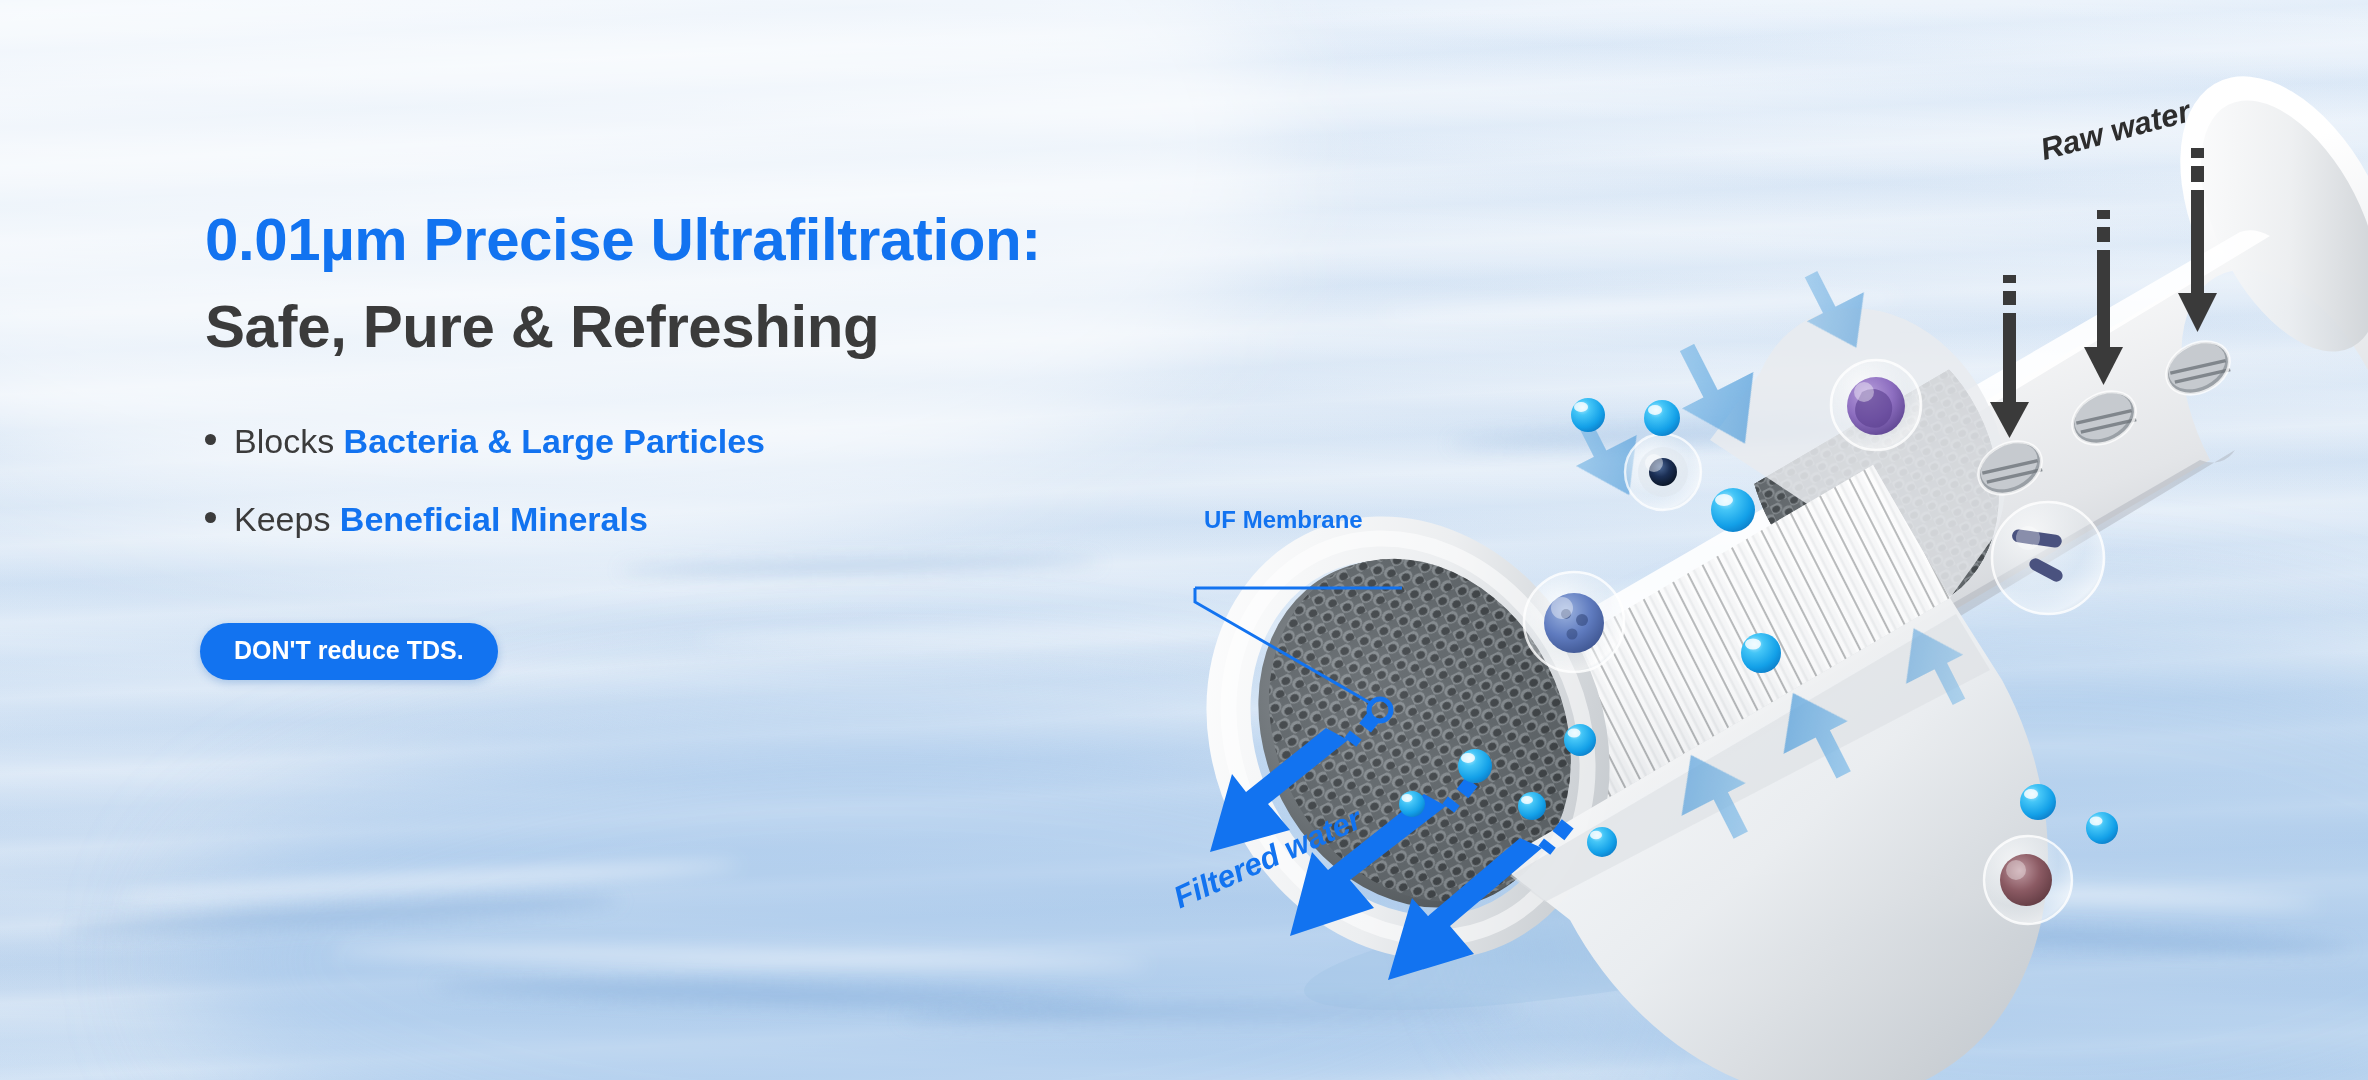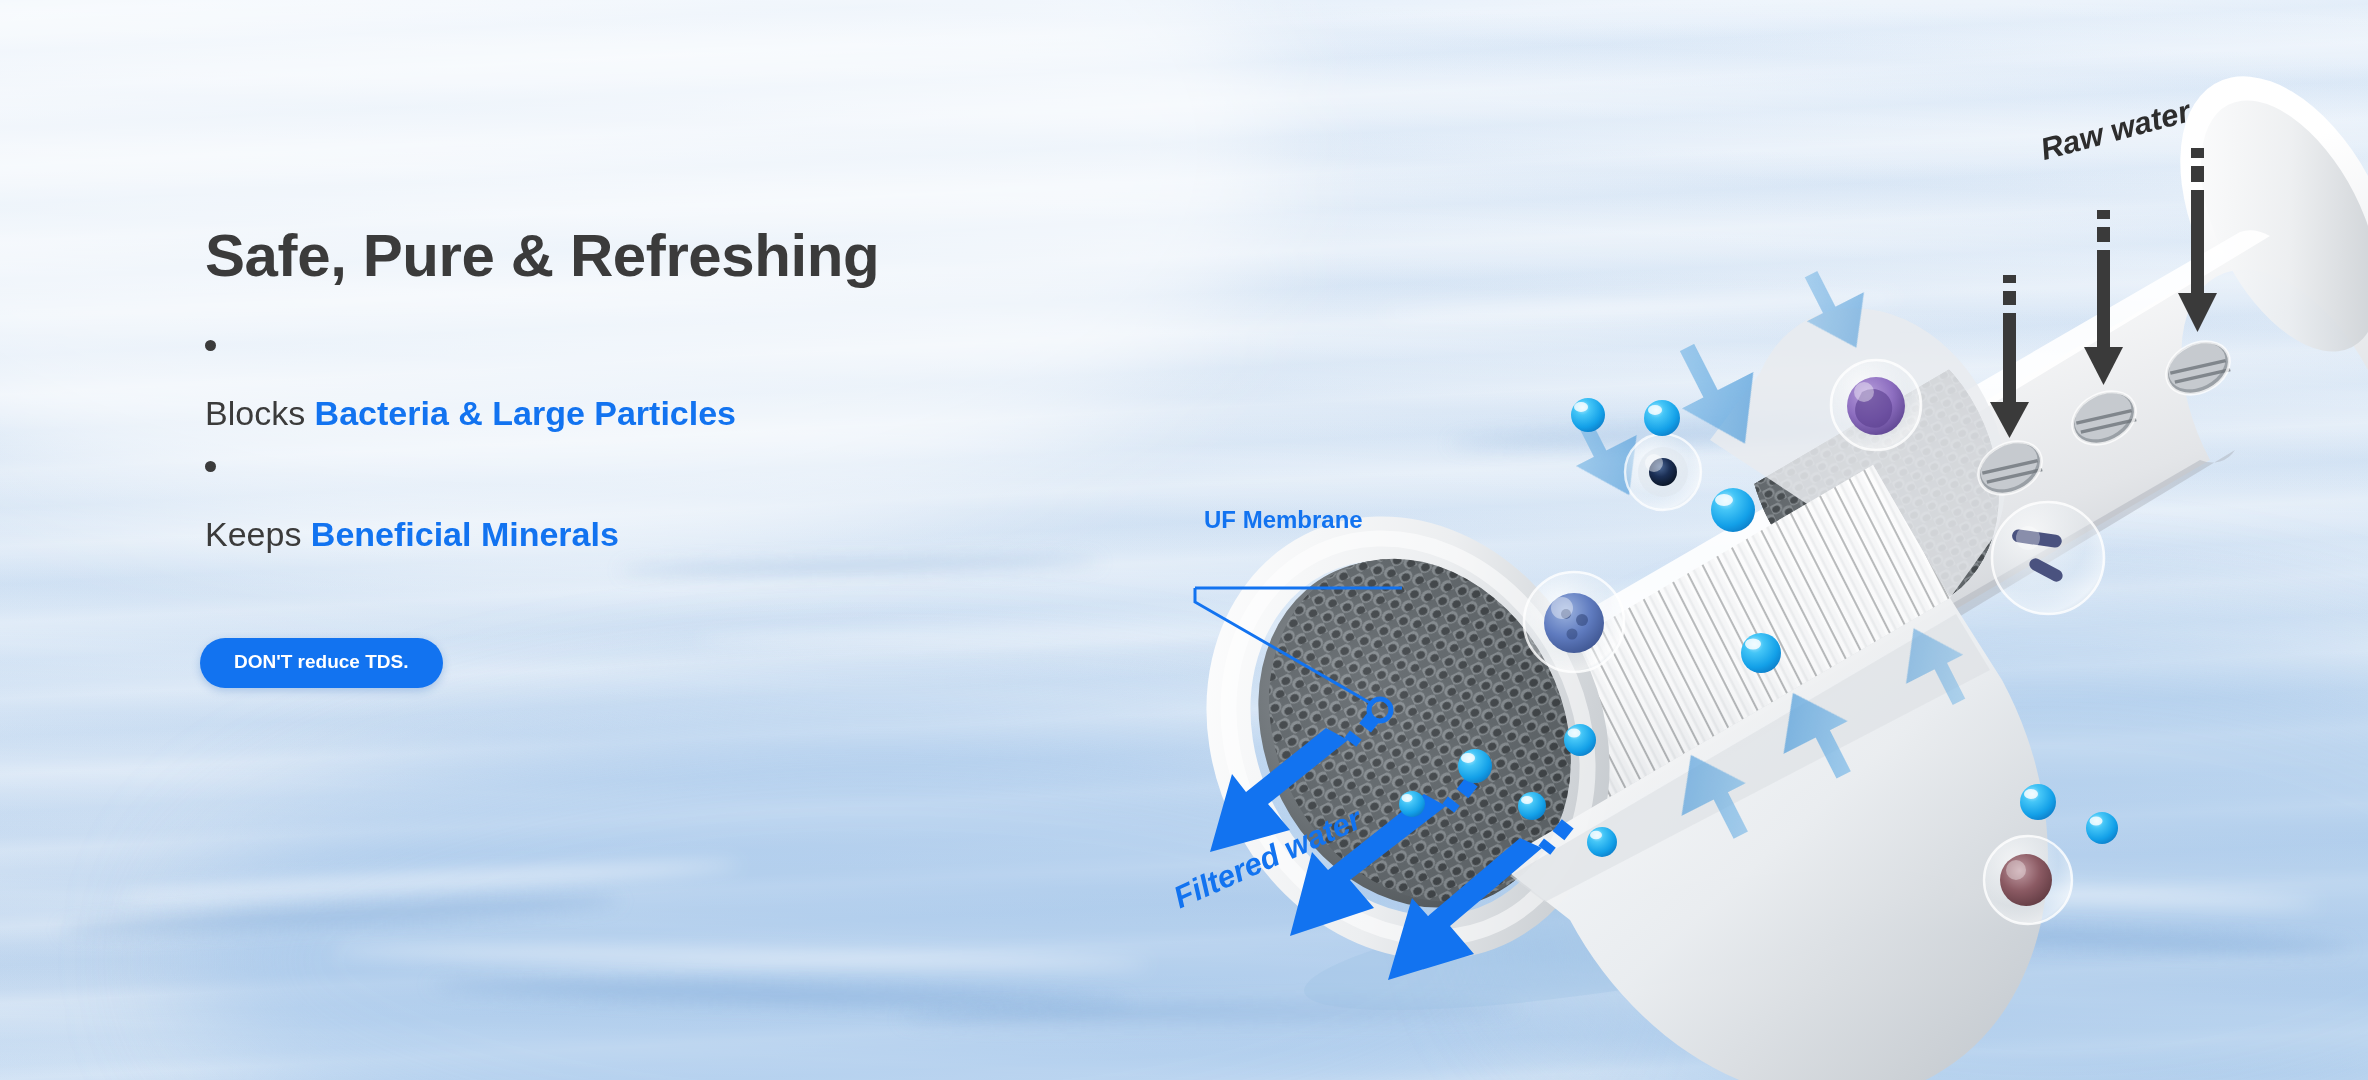--- a/index.html
+++ b/index.html
@@ -77,43 +77,42 @@
     line-height:1.18;
     letter-spacing:-0.4px;
   }
   .headline .l1 { color:#1273f0; display:block; }
   .headline .l2 { color:#3b3b3b; display:block; margin-top:16px; }
 
   .bullets { margin-top:56px; }
   .bullet {
     display:flex;
     align-items:baseline;
-    gap:32px;
+    gap:18px;
     font-size:34px;
     line-height:1.3;
     margin-bottom:34px;
-    flex-direction:column;
   }
   .bullet .dot {
     width:11px; height:11px;
     border-radius:50%;
     background:#3b3b3b;
     flex:0 0 auto;
     transform:translateY(-8px);
   }
   .bullet .plain { color:#3b3b3b; }
   .bullet .hl { color:#1273f0; font-weight:700; }
 
   .pill {
     display:inline-block;
     margin-top:48px;
     margin-left:-5px;
     background:#1273f0;
     color:#ffffff;
-    font-size:19px;
+    font-size:25px;
     font-weight:700;
     padding:13px 34px 15px 34px;
     border-radius:30px;
     box-shadow:0 3px 9px rgba(18,92,190,0.26);
     white-space:nowrap;
   }
 
   
   #illus {
     position:absolute;
@@ -166,20 +165,21 @@
   <div class="ripple dark" style="left:1830px; top:930px; width:520px; height:16px; transform:rotate(2deg);"></div>
   <div class="ripple light" style="left:1720px; top:886px; width:600px; height:14px; transform:rotate(2deg);"></div>
   <div class="ripple dark" style="left:1450px; top:430px; width:420px; height:12px; transform:rotate(-2deg);"></div>
   <div class="ripple light" style="left:1380px; top:300px; width:520px; height:12px; transform:rotate(-2deg);"></div>
   <div class="ripple dark" style="left:620px;  top:560px; width:480px; height:12px; transform:rotate(-1deg);"></div>
   <div class="ripple light" style="left:700px;  top:630px; width:540px; height:12px; transform:rotate(-1deg);"></div>
 
   <div class="text-col">
 
     <h1 class="headline">
+      <span class="l1">0.01µm Precise Ultrafiltration:</span>
       <span class="l2">Safe, Pure &amp; Refreshing</span>
     </h1>
 
     <ul class="bullets" style="list-style:none;">
       <li class="bullet">
         <span class="dot"></span>
         <span>
           <span class="plain">Blocks</span>
           <span class="hl">Bacteria &amp; Large Particles</span>
         </span>

